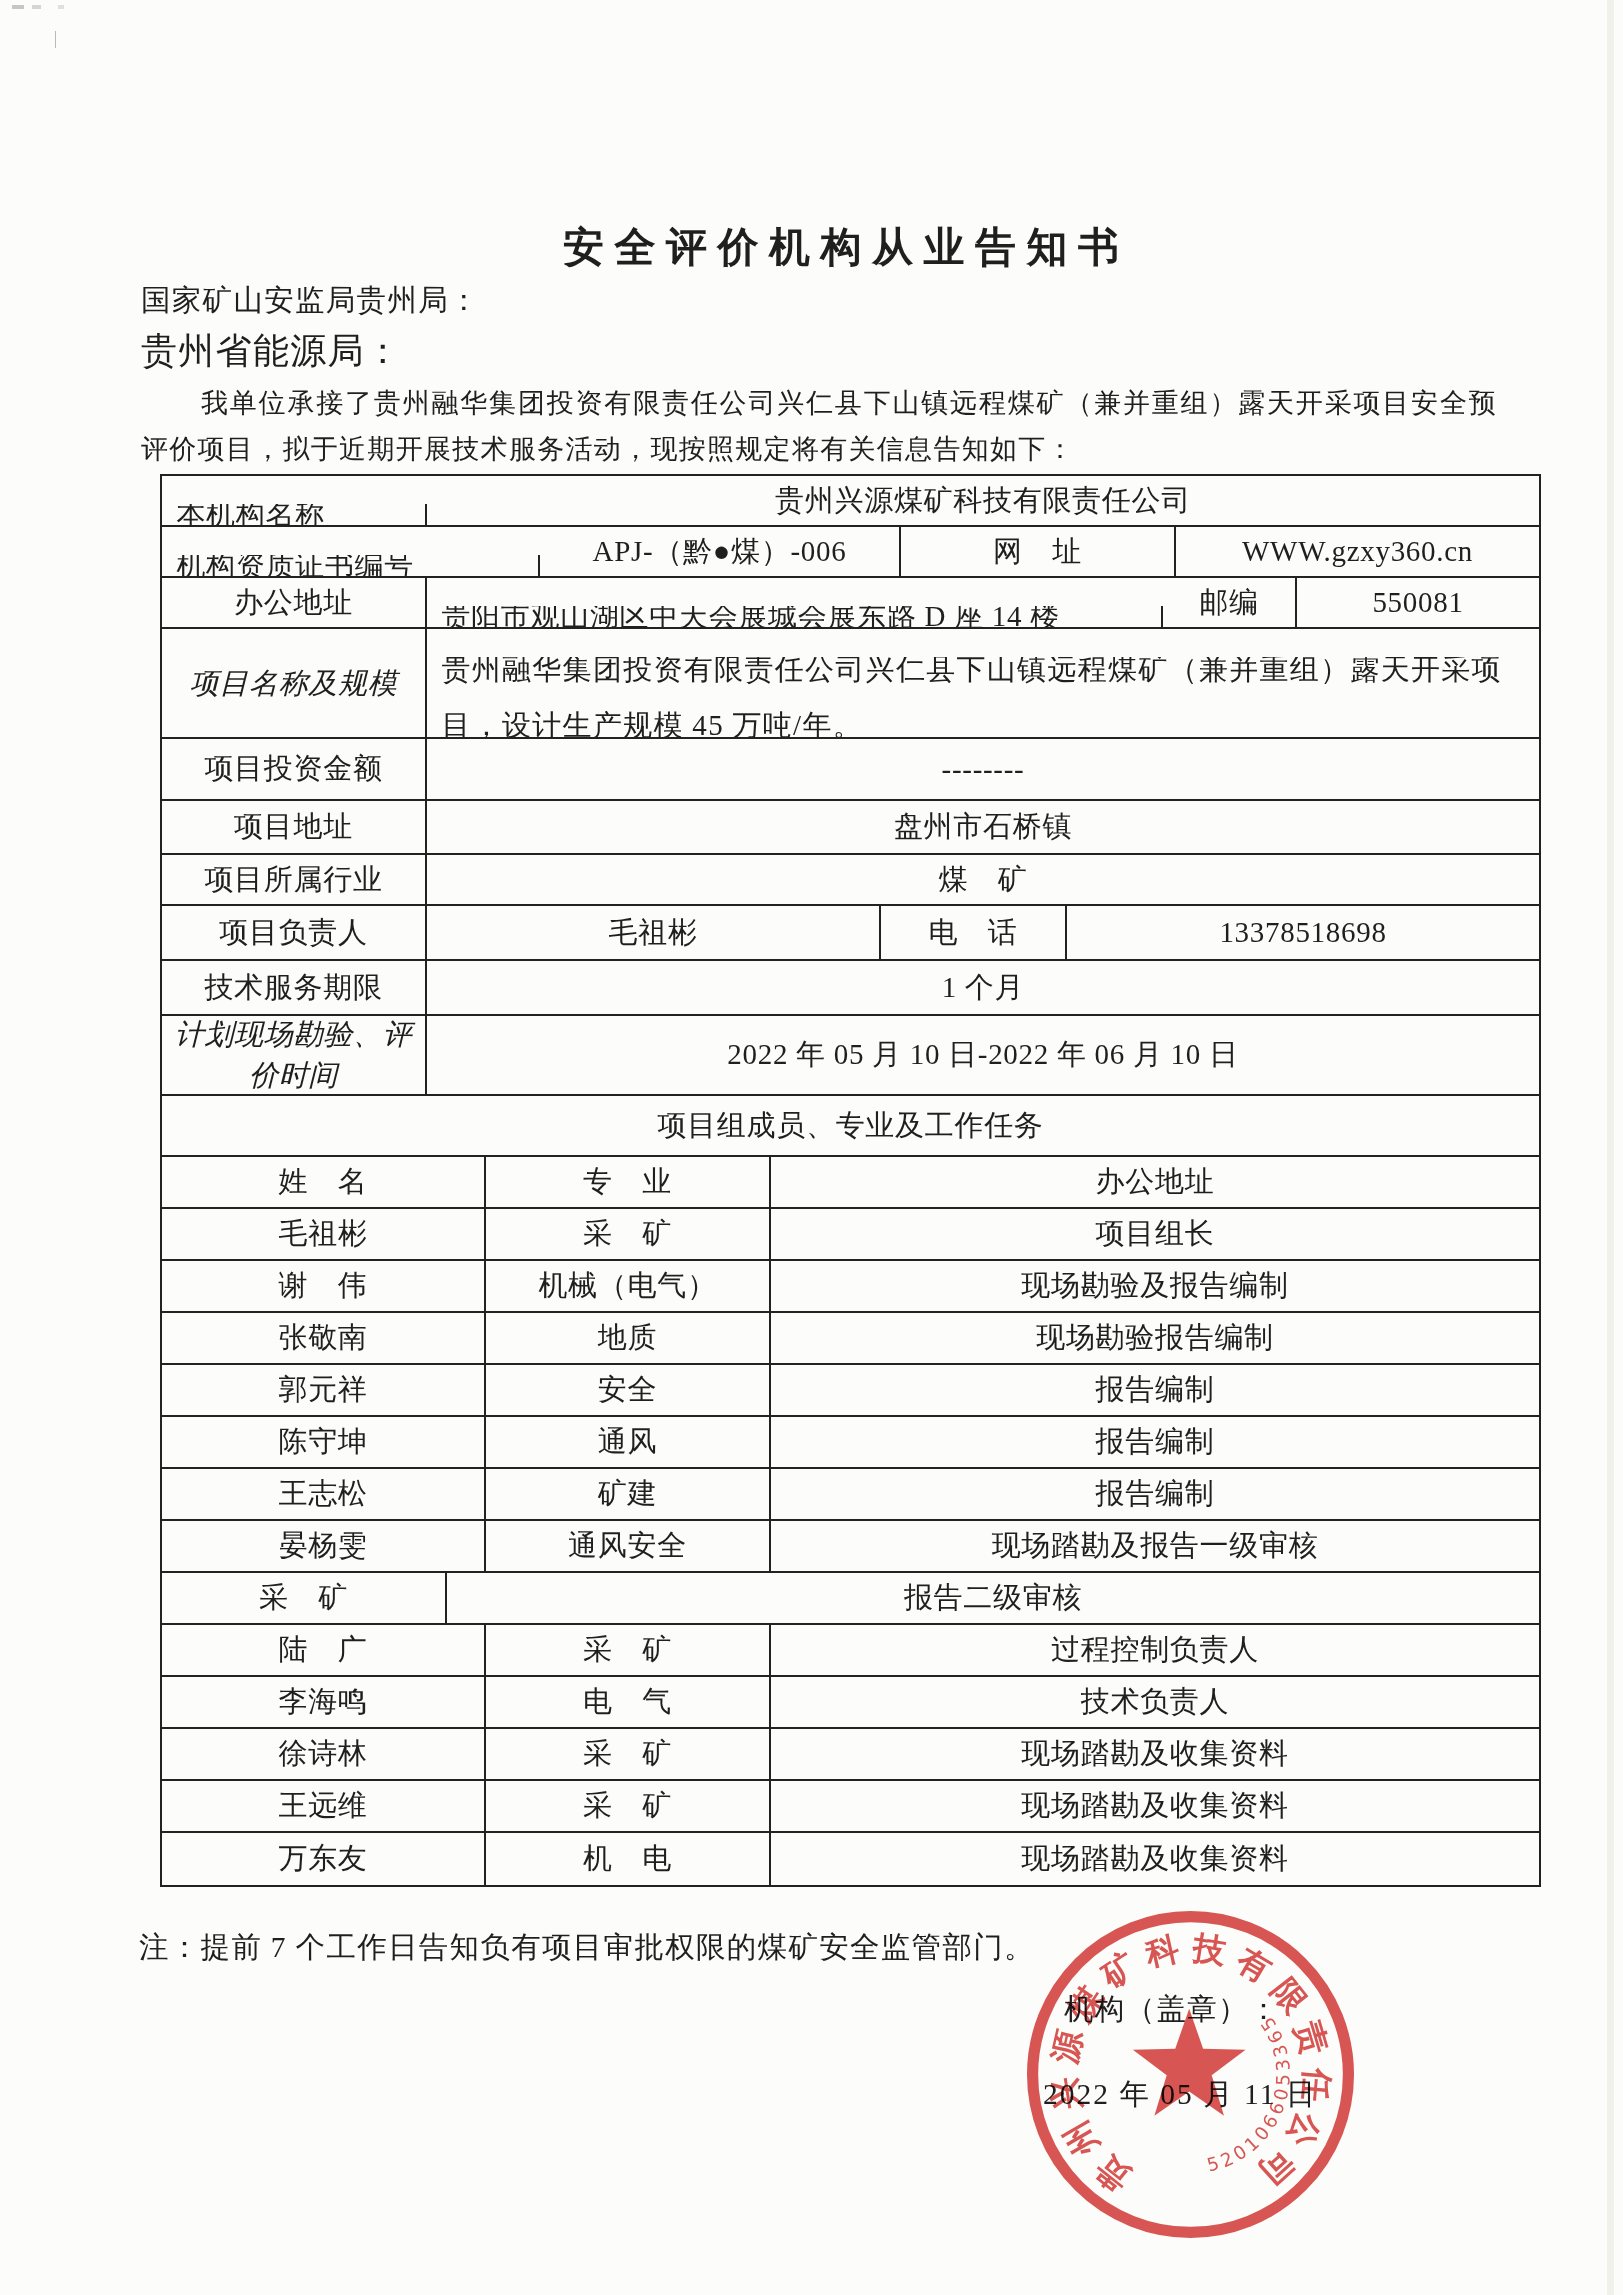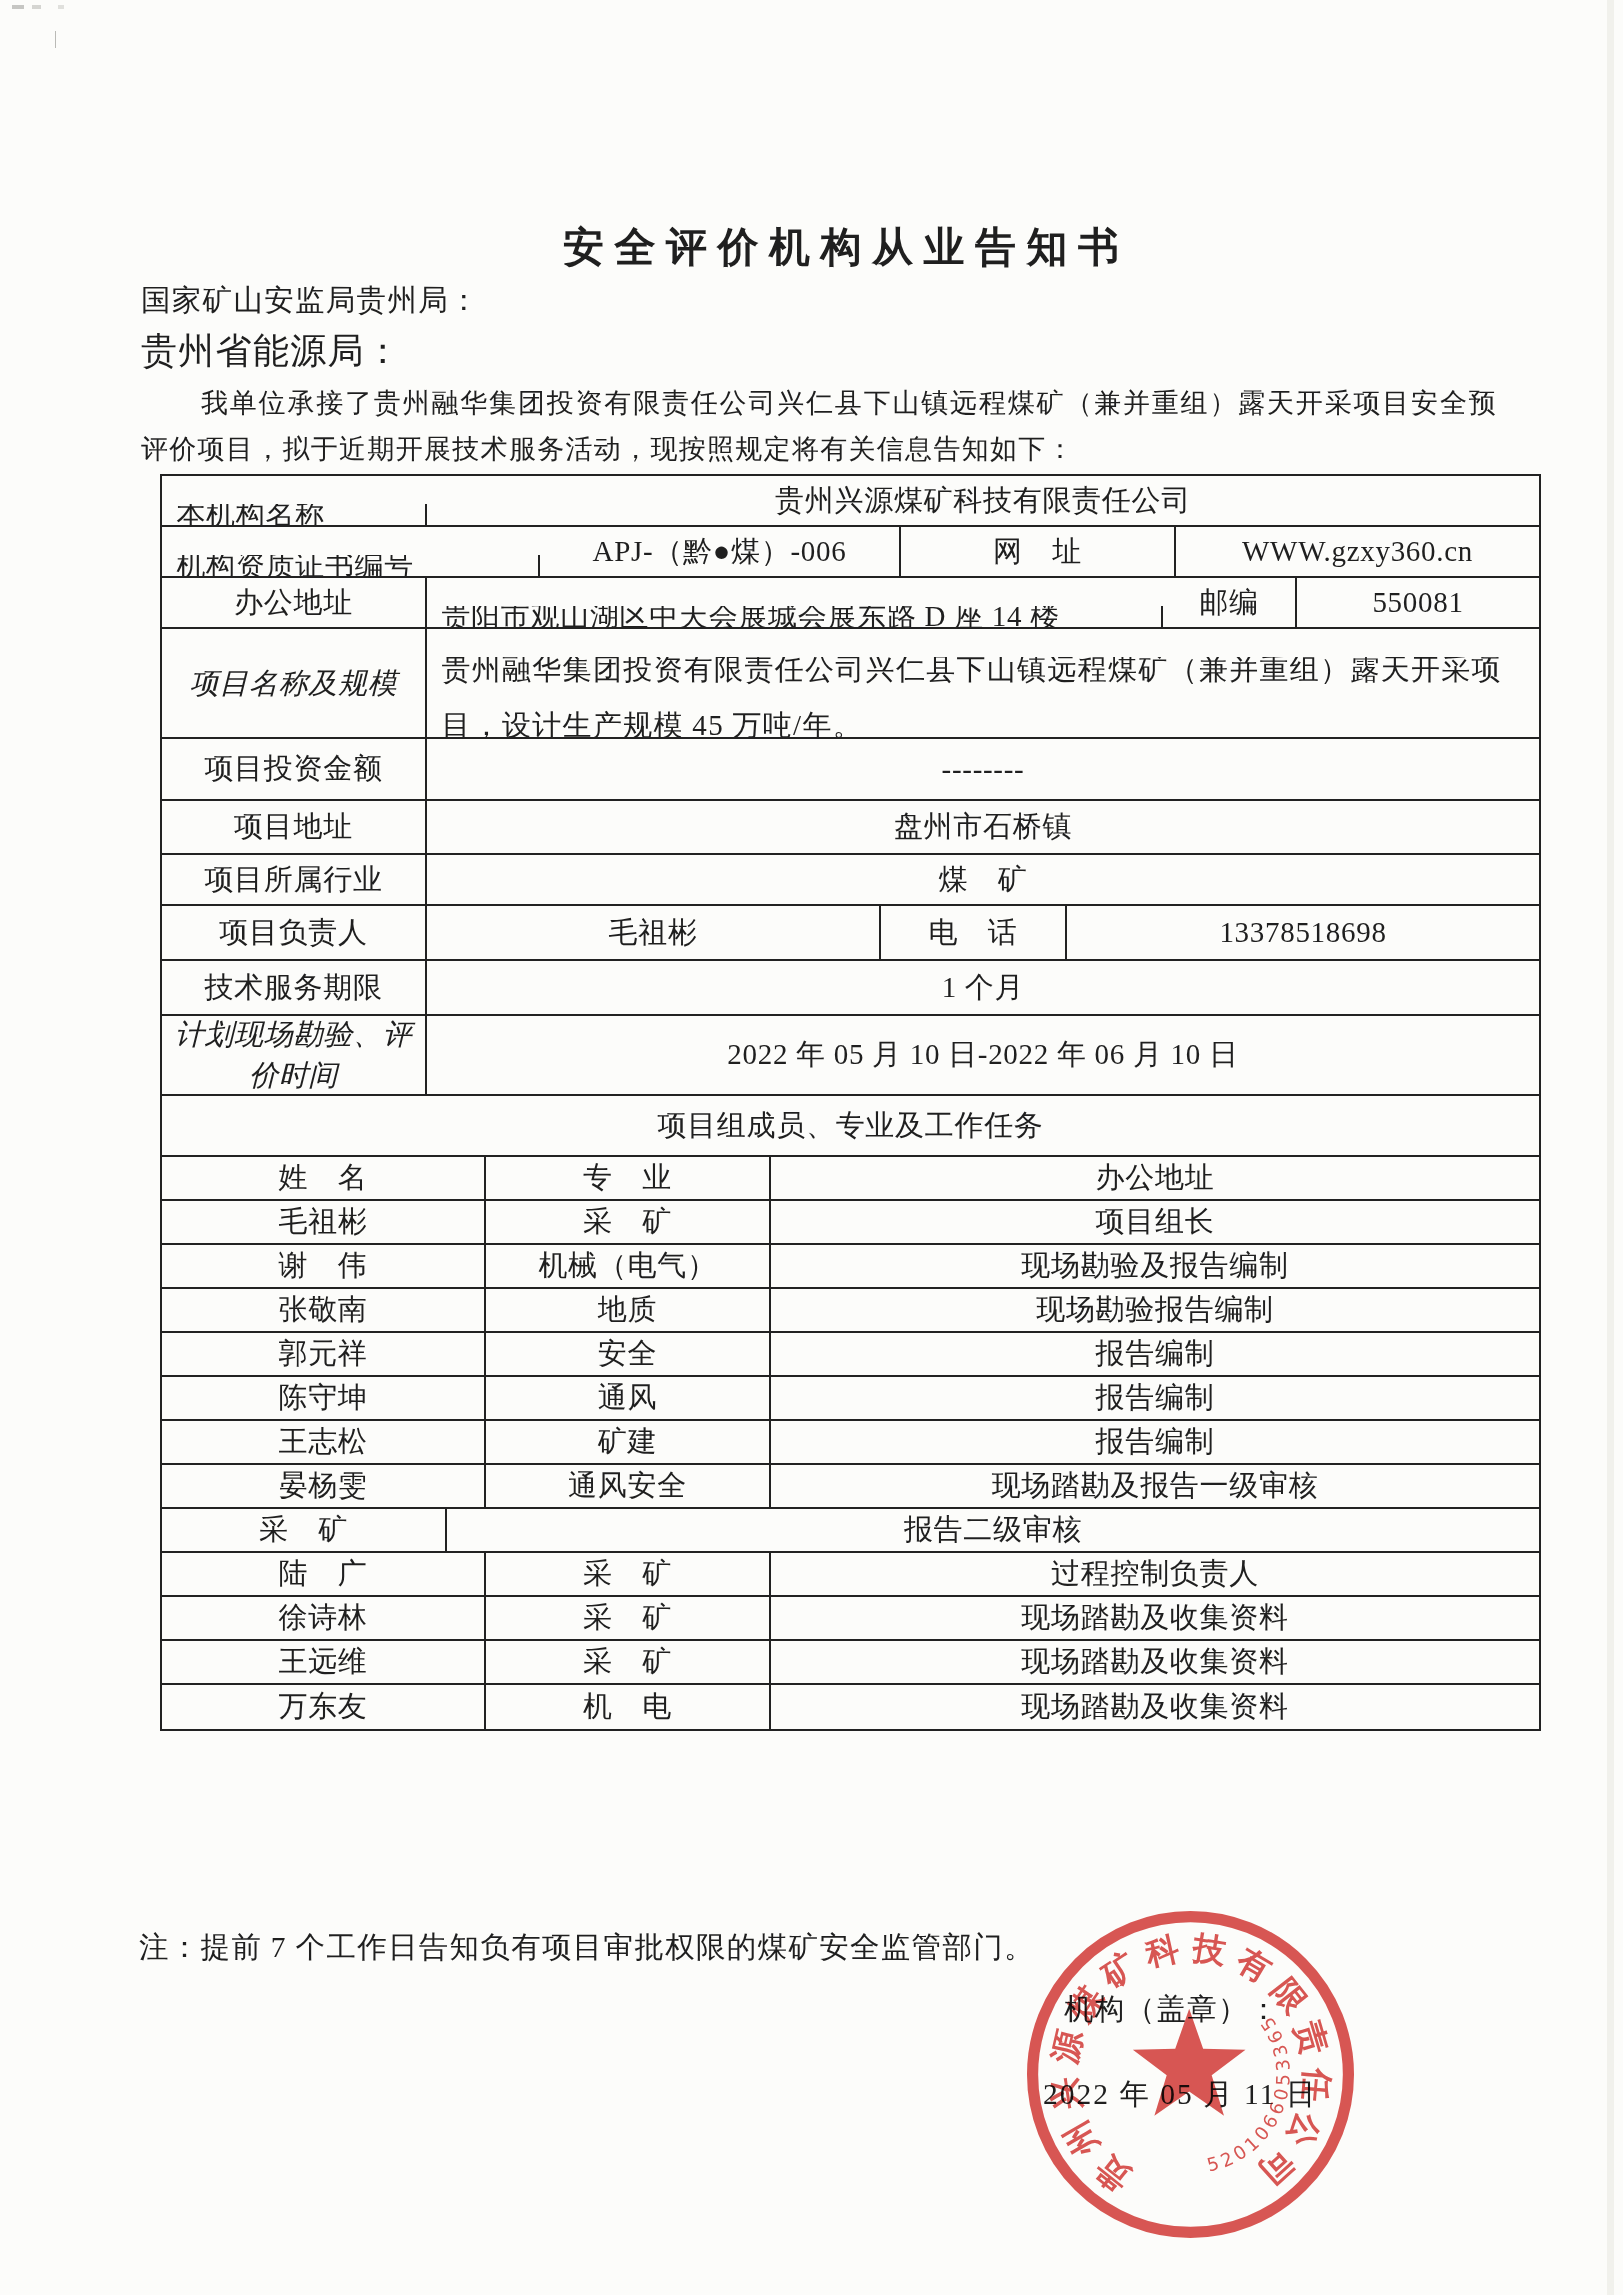--- a/index.html
+++ b/index.html
@@ -26,21 +26,21 @@
   .trow { display:flex; border-bottom:2.6px solid #222; }
   .trow:last-child { border-bottom:none; }
   .cell { border-right:2px solid #222; display:flex; align-items:center;
       justify-content:center; font-size:29px; letter-spacing:0.7px; text-align:center;
       padding:0 5.2px; overflow:hidden; }
   .cell:last-child { border-right:none; }
   .cell.left { justify-content:flex-start; text-align:left; padding-left:14.4px;margin-top:28px; }
   .cell.vwrap { line-height:41px;font-style:italic; }
 
   .h78{height:51px} .h77{height:62px} .h83{height:54px} .h84{height:55px}
-  .h88{height:58px} .h168{height:110px} .h122{height:80px} .h93{height:61px} .h80{height:44px}
+  .h88{height:58px} .h168{height:110px} .h122{height:80px} .h93{height:61px} .h80{height:52px}
   .c405{width:265px;flex:none} .c577{width:378px;flex:none} .c551{width:361px;flex:none}
   .c420{width:275px;flex:none} .c1125{width:736px;flex:none} .c205{width:134px;flex:none}
   .c441{width:289px;flex:none} .c252{width:165px;flex:none} .c427{width:279px;flex:none}
   .c693{width:454px;flex:none} .c284{width:186px;flex:none}
   .c495{width:324px;flex:none} .c435{width:285px;flex:none}
   .fx{flex:1}
   .projname { line-height:56px; letter-spacing:1.3px; padding-right:13px; }
 
   .note { position:absolute; left:139px; top:1928px; font-size:29.5px; letter-spacing:1.3px; }
 
@@ -170,20 +170,25 @@
           <div class="cell fx">现场踏勘及报告一级审核</div>
         </div>
         <div class="trow h80">
           <div class="cell c435">采　矿</div>
           <div class="cell fx">报告二级审核</div>
         </div>
         <div class="trow h80">
           <div class="cell c495">陆　广</div>
           <div class="cell c435">采　矿</div>
           <div class="cell fx">过程控制负责人</div>
+        </div>
+        <div class="trow h80">
+          <div class="cell c495">李海鸣</div>
+          <div class="cell c435">电　气</div>
+          <div class="cell fx">技术负责人</div>
         </div>
         <div class="trow h80">
           <div class="cell c495">徐诗林</div>
           <div class="cell c435">采　矿</div>
           <div class="cell fx">现场踏勘及收集资料</div>
         </div>
         <div class="trow h80">
           <div class="cell c495">王远维</div>
           <div class="cell c435">采　矿</div>
           <div class="cell fx">现场踏勘及收集资料</div>

